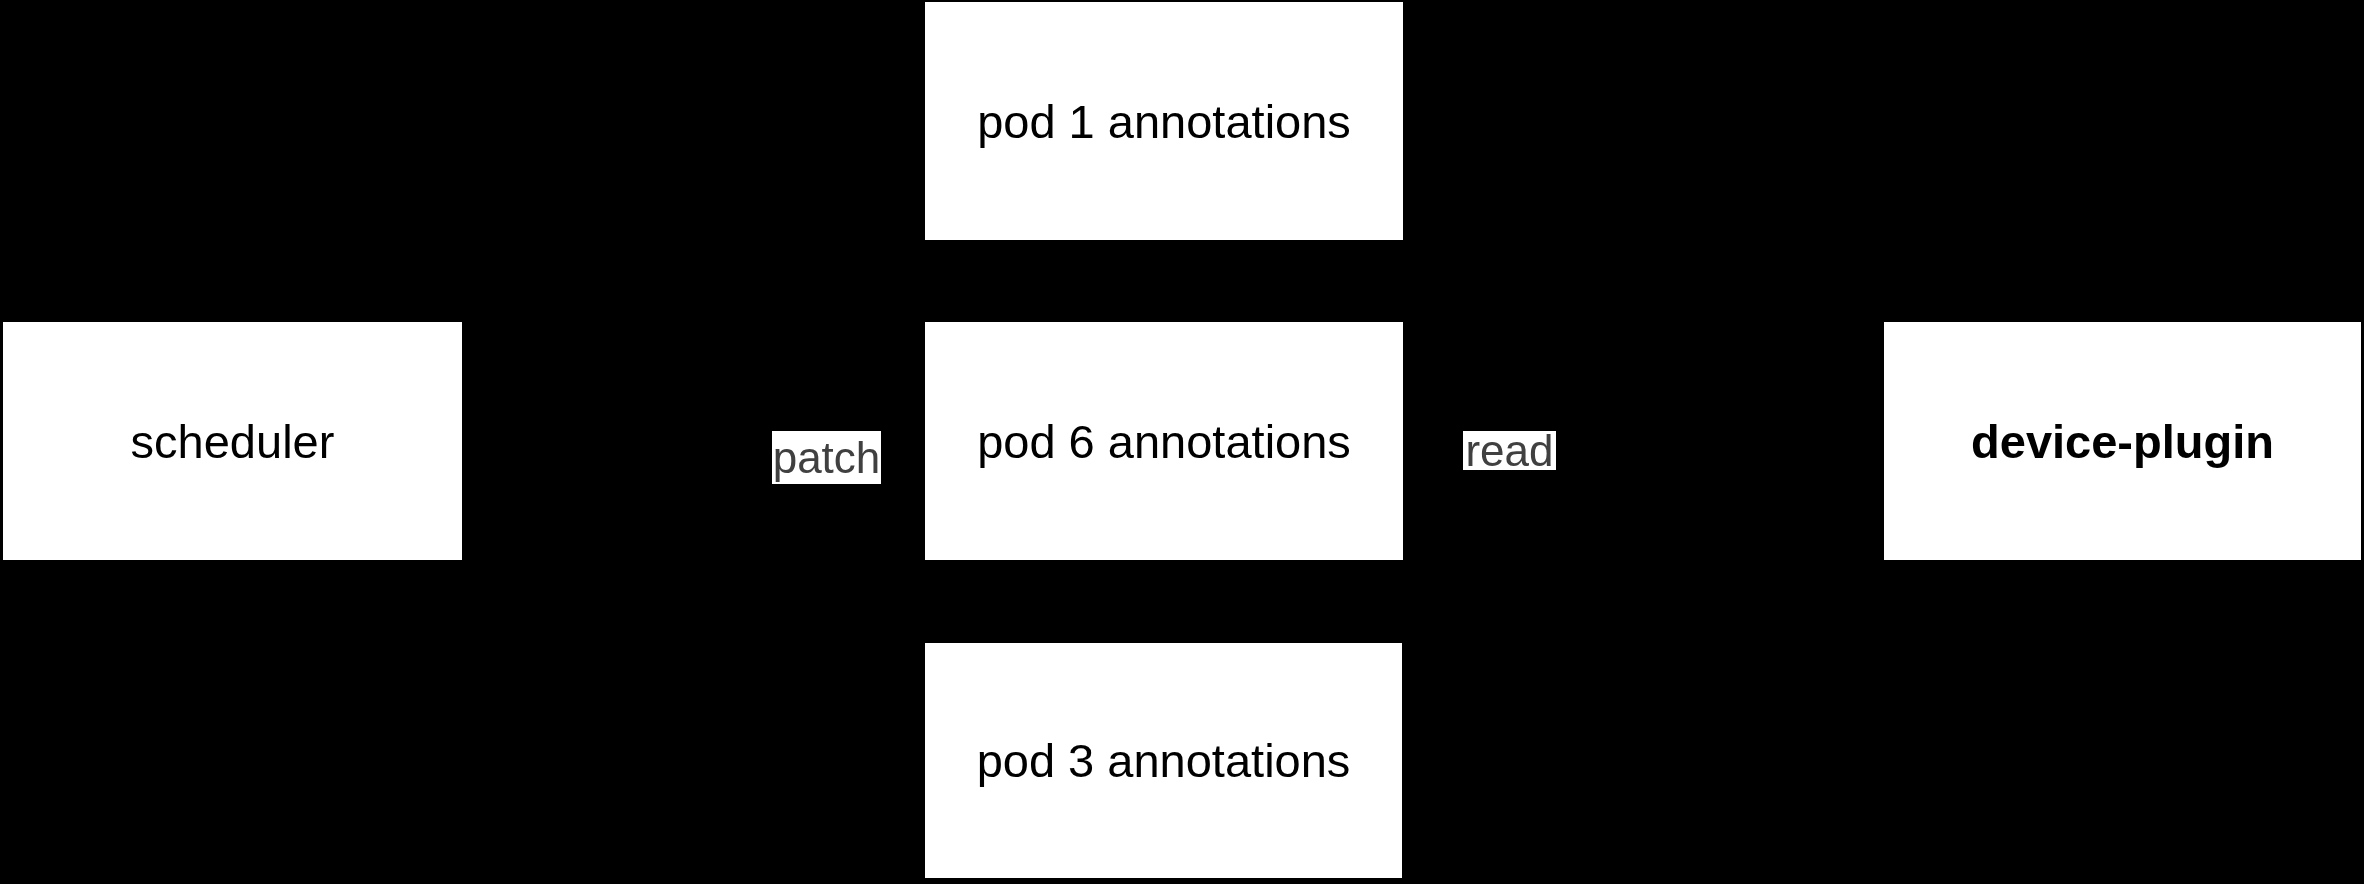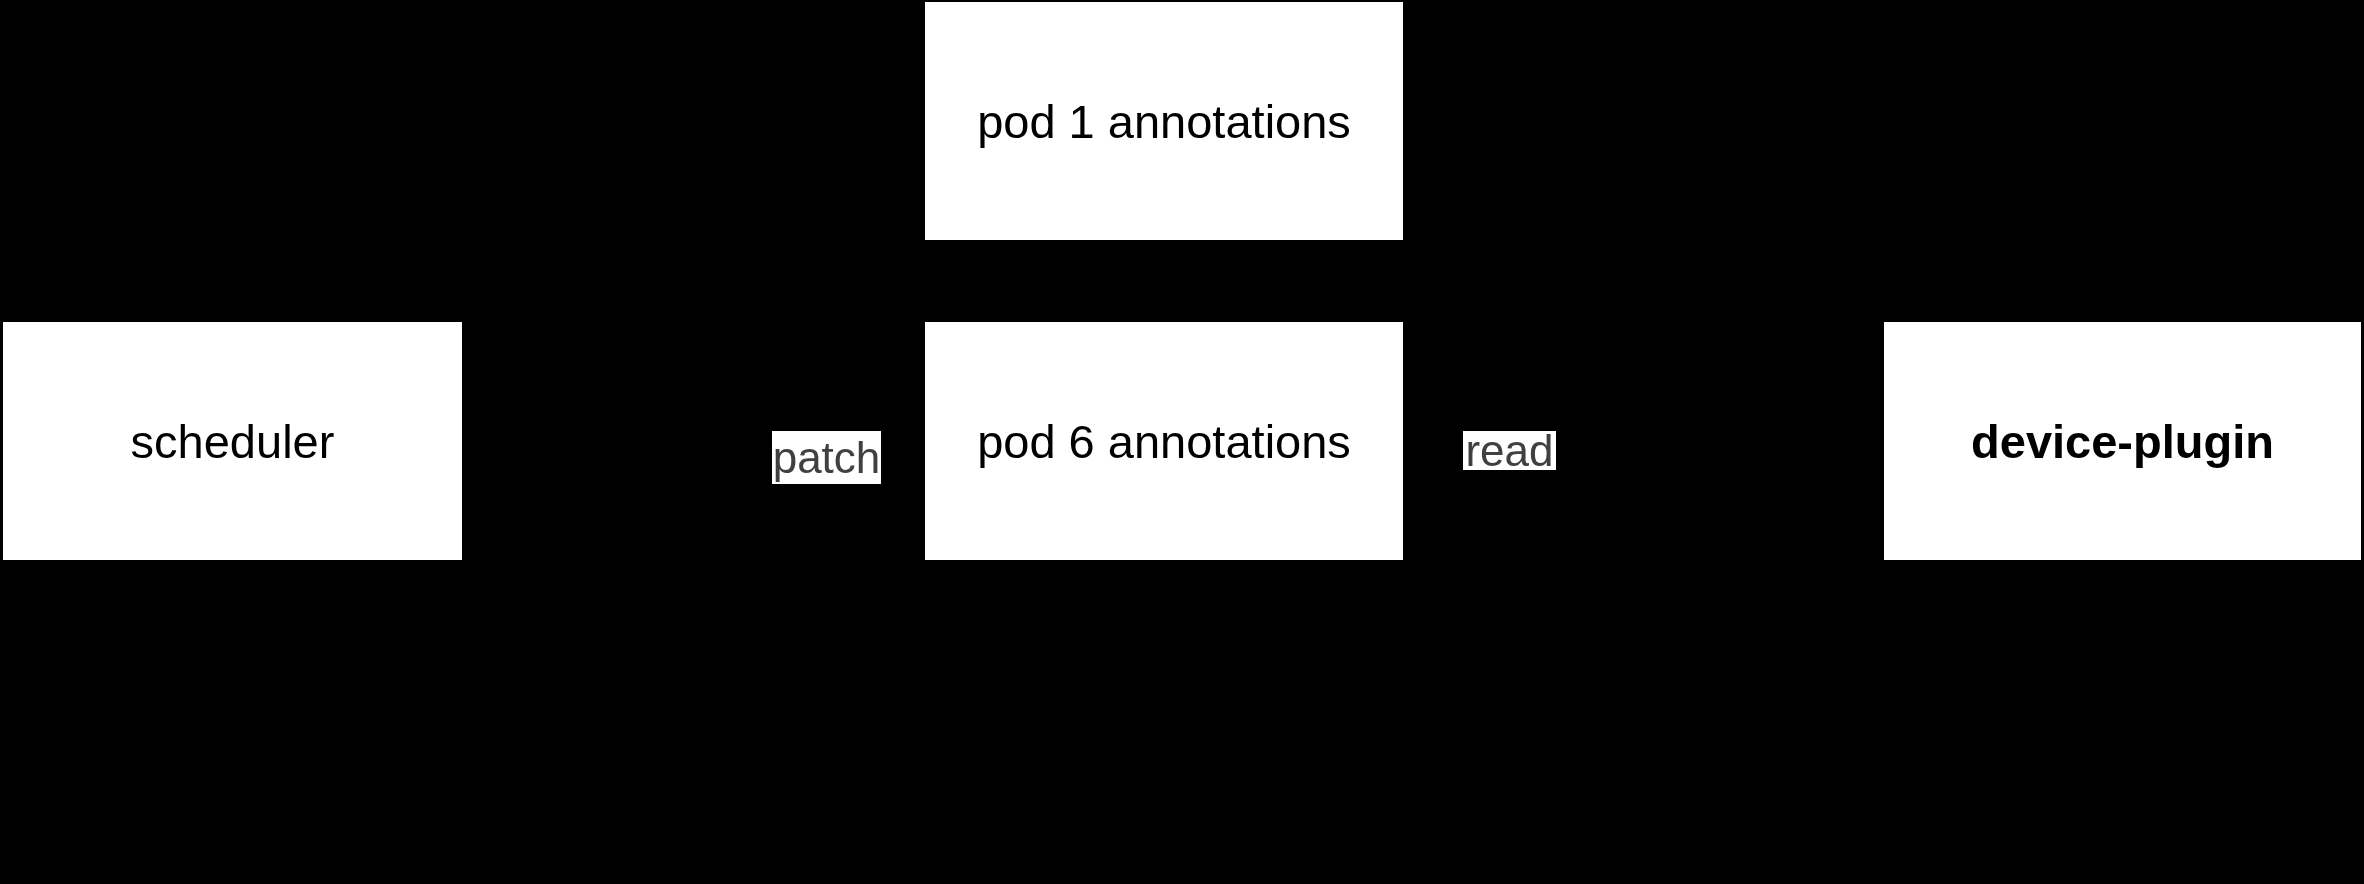--- a/index.html
+++ b/index.html
@@ -56,20 +56,23 @@
   </div>
 
   <div class="node node-pod1">
     <span>pod 1 annotations</span>
   </div>
 
   <div class="node node-pod2">
     <span>pod 6 annotations</span>
   </div>
 
+  <div class="node node-pod3">
+    <span>pod 3 annotations</span>
+  </div>
 
   <div class="node node-device-plugin">
     <span>device-plugin</span>
   </div>
 
   <div class="edge-label edge-label-patch">
     <span>patch</span>
   </div>
 
   <div class="edge-label edge-label-read">

